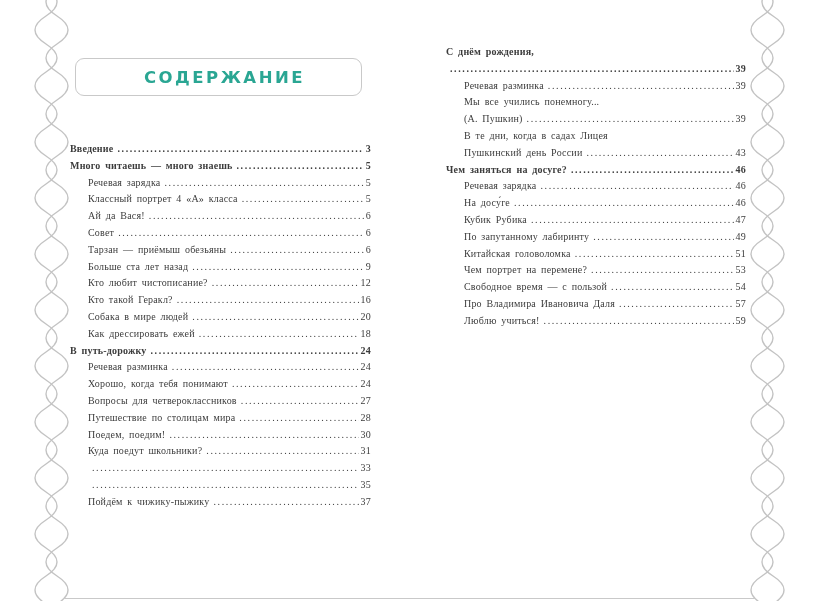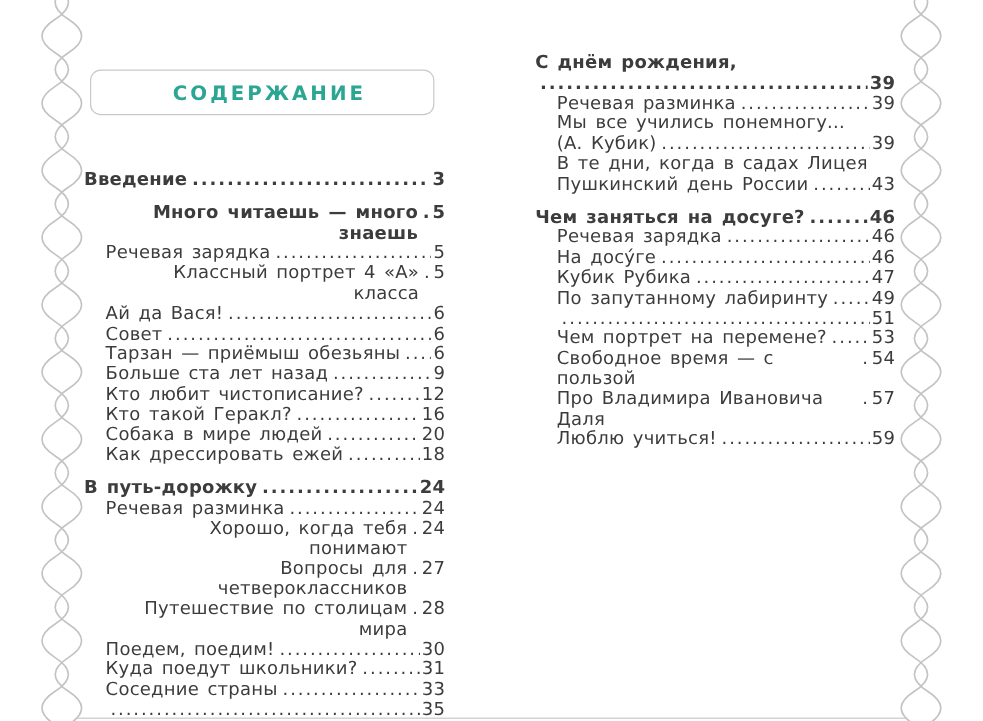--- a/index.html
+++ b/index.html
@@ -50,27 +50,28 @@
   .title-box .title {
     color: var(--title-color, #2aa693);
     font-weight: bold;
     font-size: 16.5px;
     letter-spacing: 2.5px;
     margin-left: 12px;
   }
   .col {
     position: absolute;
     color: var(--text-color, #3c3c3c);
-    font-size: 15px;
+    font-size: 10px;
     letter-spacing: 0.2px;
     word-spacing: 2px;
+    font-family: Liberation Serif, serif;
   }
   .col.left  { left: 70px;  top: 141px; width: 301px; text-align: right; }
   .col.right { left: 446px; top: 44px;  width: 300px; }
-  .entry.gap    { margin-top: 11px; }
+  .entry.gap    { }
   .entry.indent { padding-left: 18px; }
   .entry.bold   { font-weight: bold; }
   .line {
     display: flex;
     align-items: baseline;
     line-height: 16.8px;
   }
   .label { white-space: pre-wrap; }
   .dots {
     flex: 1;
@@ -233,21 +234,20 @@
       </div>
       <div class="entry indent">
         <div class="line">
           <span class="label">Куда поедут школьники?</span>
           <span class="dots"></span>
           <span class="page-num">31</span>
         </div>
       </div>
       <div class="entry indent">
         <div class="line">
-          <span class="label">Соседние страны</span>
           <span class="dots"></span>
           <span class="page-num">33</span>
         </div>
       </div>
       <div class="entry indent">
         <div class="line">
           <span class="dots"></span>
           <span class="page-num">35</span>
         </div>
       </div>
@@ -274,21 +274,21 @@
           <span class="label">Речевая разминка</span>
           <span class="dots"></span>
           <span class="page-num">39</span>
         </div>
       </div>
       <div class="entry indent">
         <div class="line">
           <span class="label">Мы все учились понемногу...</span>
         </div>
         <div class="line">
-          <span class="label">(А. Кубик)</span>
+          <span class="label">(А. Пушкин)</span>
           <span class="dots"></span>
           <span class="page-num">39</span>
         </div>
       </div>
       <div class="entry indent">
         <div class="line">
           <span class="label">В те дни, когда в садах Лицея</span>
         </div>
       </div>
       <div class="entry indent">
@@ -328,20 +328,21 @@
       </div>
       <div class="entry indent">
         <div class="line">
           <span class="label">По запутанному лабиринту</span>
           <span class="dots"></span>
           <span class="page-num">49</span>
         </div>
       </div>
       <div class="entry indent">
         <div class="line">
+          <span class="label">Китайская головоломка</span>
           <span class="dots"></span>
           <span class="page-num">51</span>
         </div>
       </div>
       <div class="entry indent">
         <div class="line">
           <span class="label">Чем портрет на перемене?</span>
           <span class="dots"></span>
           <span class="page-num">53</span>
         </div>

